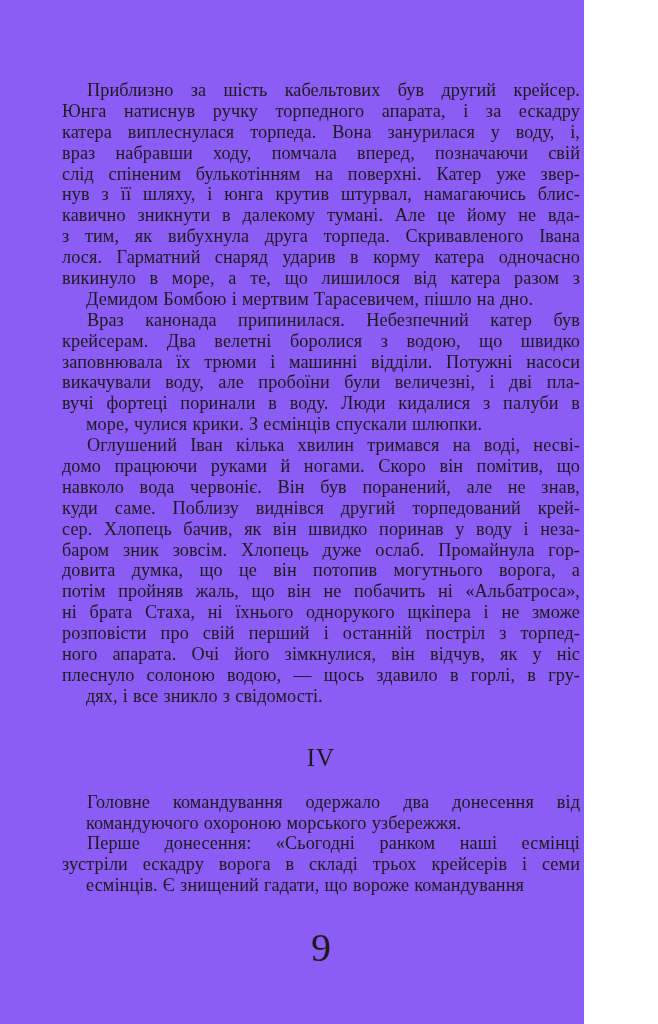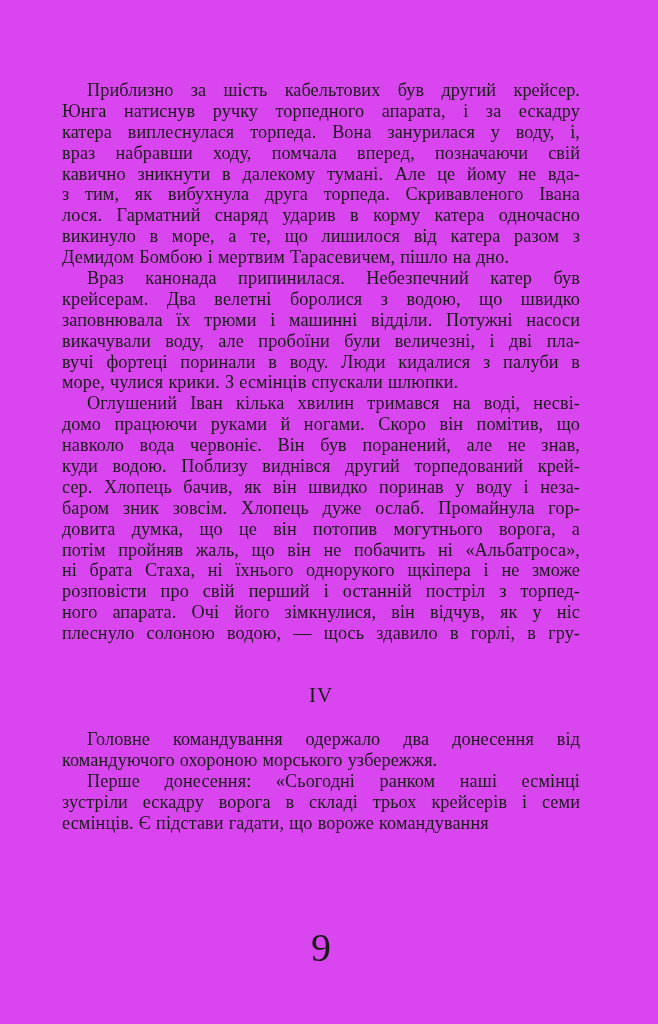--- a/index.html
+++ b/index.html
@@ -2,23 +2,23 @@
 <html><head>
 <meta charset="utf-8">
 <style>
   html, body {
     margin: 0;
     padding: 0;
     background: #ffffff;
   }
   .book-page {
     position: relative;
-    width: 658px;
+    width: 584px;
     height: 1024px;
-    background: #d946ef;
+    background: #8b5cf6;
     overflow: hidden;
     font-family: "Liberation Serif", serif;
     color: #1b1b1b;
   }
   .text-block {
     position: absolute;
     left: 62px;
     top: 80px;
     width: 518px;
     font-size: 18.2px;
@@ -34,24 +34,25 @@
     text-align: justify;
     text-align-last: justify;
     word-spacing: 0.5px;
   }
   .line.first {
     text-indent: 25px;
   }
   .line.last {
     text-align: left;
     text-align-last: auto;
+    margin-left: 24px;
   }
   .section-heading {
     text-align: center;
-    font-size: 21px;
+    font-size: 25px;
     line-height: 20.9px;
     letter-spacing: 1px;
     margin-top: 41px;
     margin-bottom: 23px;
   }
   .page-number {
     position: absolute;
     top: 928px;
     left: 62px;
     width: 518px;
@@ -64,53 +65,56 @@
 </head>
 <body>
 
 <div class="book-page">
   <div class="text-block">
       <div class="paragraph">
         <div class="line first">Приблизно за шість кабельтових був другий крейсер.</div>
         <div class="line">Юнга натиснув ручку торпедного апарата, і за ескадру</div>
         <div class="line">катера виплеснулася торпеда. Вона занурилася у воду, і,</div>
         <div class="line">враз набравши ходу, помчала вперед, позначаючи свій</div>
+        <div class="line">слід спіненим булькотінням на поверхні. Катер уже звер-</div>
+        <div class="line">нув з її шляху, і юнга крутив штурвал, намагаючись блис-</div>
         <div class="line">кавично зникнути в далекому тумані. Але це йому не вда-</div>
         <div class="line">з тим, як вибухнула друга торпеда. Скривавленого Івана</div>
         <div class="line">лося. Гарматний снаряд ударив в корму катера одночасно</div>
         <div class="line">викинуло в море, а те, що лишилося від катера разом з</div>
         <div class="line last">Демидом Бомбою і мертвим Тарасевичем, пішло на дно.</div>
       </div>
       <div class="paragraph">
         <div class="line first">Враз канонада припинилася. Небезпечний катер був</div>
         <div class="line">крейсерам. Два велетні боролися з водою, що швидко</div>
         <div class="line">заповнювала їх трюми і машинні відділи. Потужні насоси</div>
         <div class="line">викачували воду, але пробоїни були величезні, і дві пла-</div>
         <div class="line">вучі фортеці поринали в воду. Люди кидалися з палуби в</div>
         <div class="line last">море, чулися крики. З есмінців спускали шлюпки.</div>
       </div>
       <div class="paragraph">
         <div class="line first">Оглушений Іван кілька хвилин тримався на воді, несві-</div>
         <div class="line">домо працюючи руками й ногами. Скоро він помітив, що</div>
         <div class="line">навколо вода червоніє. Він був поранений, але не знав,</div>
-        <div class="line">куди водою. Поблизу виднівся другий торпедований крей-</div>
+        <div class="line">куди саме. Поблизу виднівся другий торпедований крей-</div>
         <div class="line">сер. Хлопець бачив, як він швидко поринав у воду і неза-</div>
         <div class="line">баром зник зовсім. Хлопець дуже ослаб. Промайнула гор-</div>
         <div class="line">довита думка, що це він потопив могутнього ворога, а</div>
         <div class="line">потім пройняв жаль, що він не побачить ні «Альбатроса»,</div>
         <div class="line">ні брата Стаха, ні їхнього однорукого щкіпера і не зможе</div>
         <div class="line">розповісти про свій перший і останній постріл з торпед-</div>
         <div class="line">ного апарата. Очі його зімкнулися, він відчув, як у ніс</div>
         <div class="line">плеснуло солоною водою, — щось здавило в горлі, в гру-</div>
+        <div class="line last">дях, і все зникло з свідомості.</div>
       </div>
       <div class="section-heading">IV</div>
       <div class="paragraph">
         <div class="line first">Головне командування одержало два донесення від</div>
         <div class="line last">командуючого охороною морського узбережжя.</div>
       </div>
       <div class="paragraph">
         <div class="line first">Перше донесення: «Сьогодні ранком наші есмінці</div>
         <div class="line">зустріли ескадру ворога в складі трьох крейсерів і семи</div>
-        <div class="line last">есмінців. Є підстави гадати, що вороже командування</div>
+        <div class="line last">есмінців. Є знищений гадати, що вороже командування</div>
       </div>
     </div>
   <div class="page-number">9</div>
 </div>
 
 </body></html>

